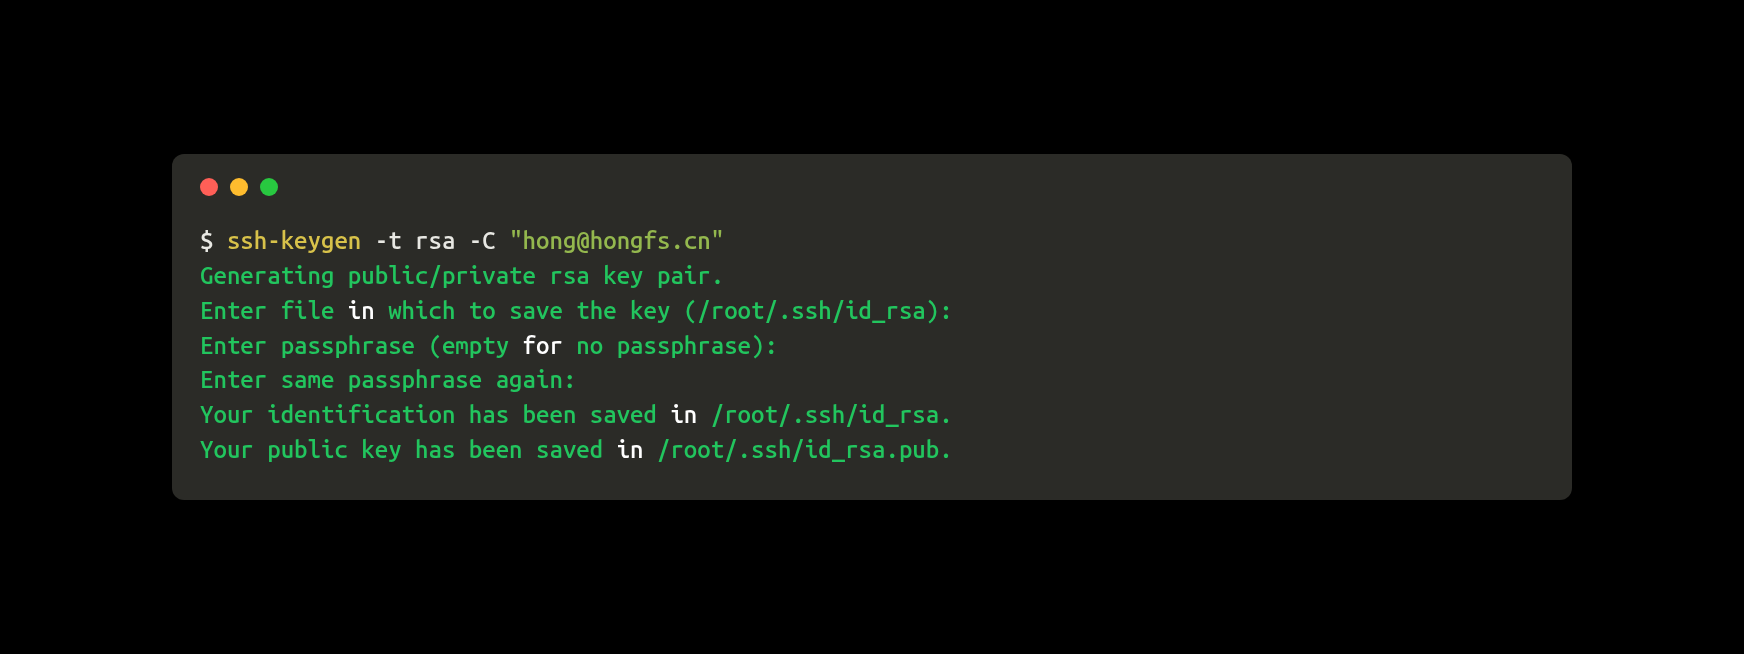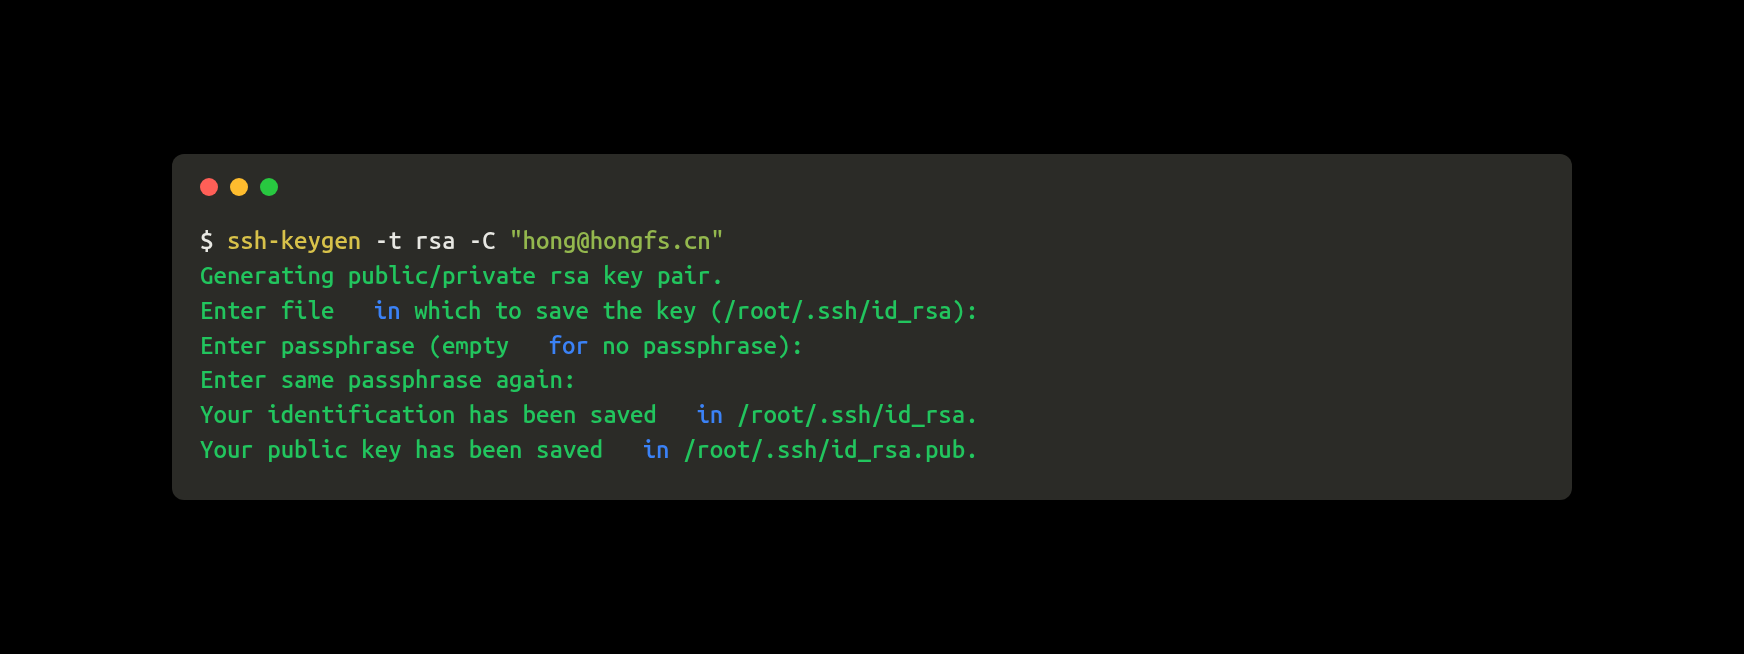--- a/index.html
+++ b/index.html
@@ -41,21 +41,21 @@
     line-height: 1.45;
     color: #e8e8e3;
     white-space: pre;
     font-weight: 500;
   }
   .prompt { color: #e8e8e3; }
   .cmd    { color: #d8c24a; }
   .flag   { color: #e8e8e3; }
   .arg    { color: #e8e8e3; }
   .str    { color: #94b84e; }
-  .kw     { color: #3b82f6; margin-left: 26px; }
+  .kw     { color: #ffffff; }
   .out    { color: #22c55e; }
   .line { display: block; }
 </style>
 </head>
 <body>
 
 <div class="terminal-window">
   <div class="traffic-lights">
     <div class="traffic-light tl-close"></div>
     <div class="traffic-light tl-min"></div>

